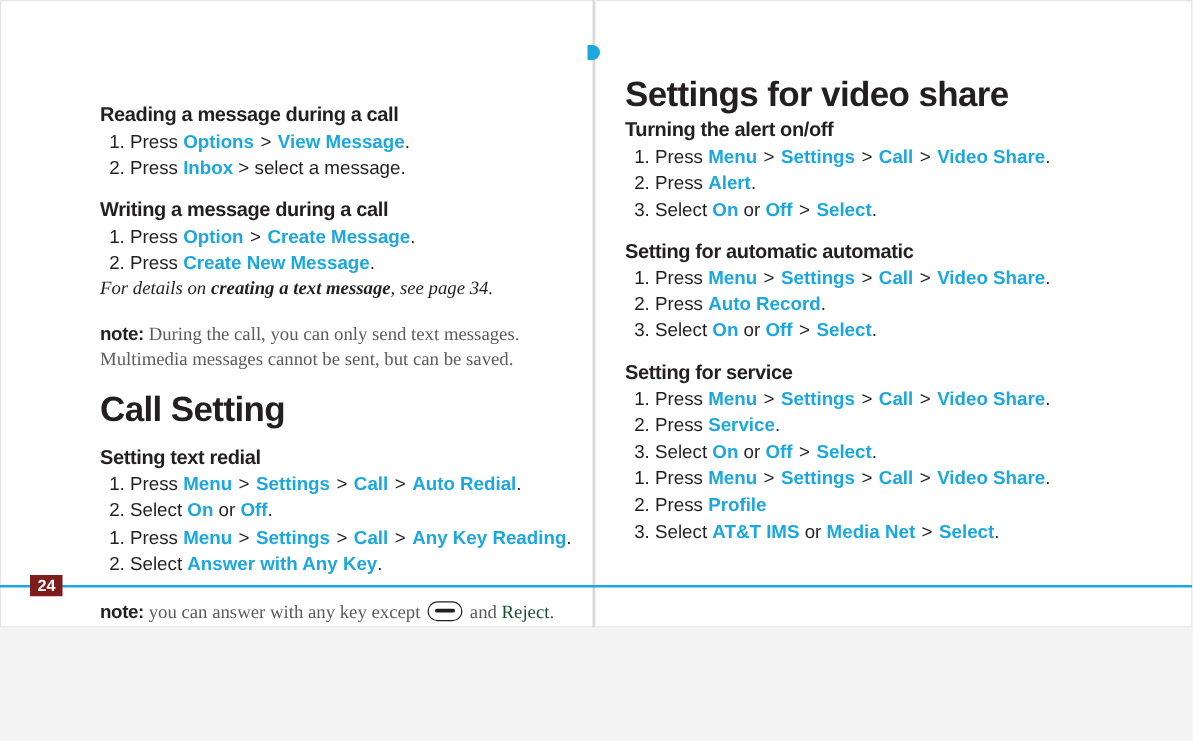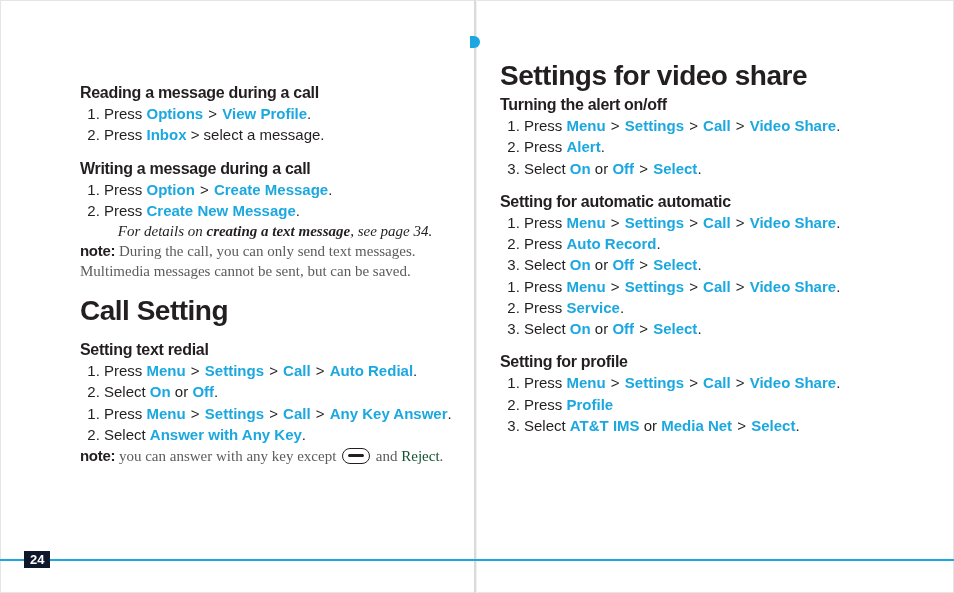--- a/index.html
+++ b/index.html
@@ -8,21 +8,21 @@
     width: 954px;
     height: 593px;
     background: #f3f3f3;
     font-family: "Helvetica Neue", Arial, sans-serif;
     color: #231f20;
     font-size: 15px;
   }
   .page {
     position: relative;
     width: 954px;
-    height: 593px;
+    height: 502px;
     background: #fff;
     box-shadow: inset 0 0 0 1px #e5e5e5;
     overflow: hidden;
   }
   .divider {
     position: absolute;
     left: 474px;
     top: 0;
     width: 2px;
     height: 100%;
@@ -68,29 +68,28 @@
   }
   ol li { margin: 0 0 1px; }
   .blue { color: #1ba8e0; font-weight: 700; }
   .gt { color: #231f20; font-weight: 400; padding: 0 1px; }
   .italic-note {
     font-family: Georgia, "Times New Roman", serif;
     font-style: italic;
     font-size: 15px;
     color: #231f20;
     margin-top: 2px;
-    text-align: center;
   }
   .italic-note .strong { font-weight: 700; }
   .note {
     font-family: Georgia, "Times New Roman", serif;
     color: #5c5c5c;
     font-size: 15px;
     line-height: 1.3;
-    margin-top: 1px;
+    margin-top: 18px;
   }
   .note .label {
     font-family: "Trebuchet MS", Arial, sans-serif;
     font-weight: 800;
     color: #231f20;
     font-style: normal;
     letter-spacing: -0.3px;
   }
   .note .rej { color: #14532d; font-family: Georgia, serif; font-style: normal; }
   .end-icon {
@@ -115,21 +114,21 @@
     position: absolute;
     left: 0; right: 0;
     bottom: 32px;
     height: 2px;
     background: #1ba8e0;
   }
   .page-num .box {
     position: absolute;
     left: 24px;
     top: -8px;
-    background: #0f172a;
+    background: #7f1d1d;
     color: #fff;
     font-weight: 700;
     font-size: 13px;
     padding: 1px 6px;
     font-family: Arial, sans-serif;
   }
 </style>
 </head>
 <body>
 
@@ -137,21 +136,21 @@
 
   <div class="divider">
     <div class="nub"></div>
   </div>
 
   <div class="col col-left">
 
     <h2 class="sub" style="margin-top:24px">Reading a message during a call</h2>
     <ol>
       <li>
-        <span>Press </span><span class="blue">Options</span><span class="gt"> &gt; </span><span class="blue">View Profile</span><span>.</span>
+        <span>Press </span><span class="blue">Options</span><span class="gt"> &gt; </span><span class="blue">View Message</span><span>.</span>
       </li>
       <li>
         <span>Press </span><span class="blue">Inbox</span><span> &gt; select a message.</span>
       </li>
     </ol>
 
     <h2 class="sub">Writing a message during a call</h2>
     <ol>
       <li>
         <span>Press </span><span class="blue">Option</span><span class="gt"> &gt; </span><span class="blue">Create Message</span><span>.</span>
@@ -174,21 +173,21 @@
       <li>
         <span>Press </span><span class="blue">Menu</span><span class="gt"> &gt; </span><span class="blue">Settings</span><span class="gt"> &gt; </span><span class="blue">Call</span><span class="gt"> &gt; </span><span class="blue">Auto Redial</span><span>.</span>
       </li>
       <li>
         <span>Select </span><span class="blue">On</span><span> or </span><span class="blue">Off</span><span>.</span>
       </li>
     </ol>
 
     <ol>
       <li>
-        <span>Press </span><span class="blue">Menu</span><span class="gt"> &gt; </span><span class="blue">Settings</span><span class="gt"> &gt; </span><span class="blue">Call</span><span class="gt"> &gt; </span><span class="blue">Any Key Answer</span><span>.</span>
+        <span>Press </span><span class="blue">Menu</span><span class="gt"> &gt; </span><span class="blue">Settings</span><span class="gt"> &gt; </span><span class="blue">Call</span><span class="gt"> &gt; </span><span class="blue">Any Key Reading</span><span>.</span>
       </li>
       <li>
         <span>Select </span><span class="blue">Answer with Any Key</span><span>.</span>
       </li>
     </ol>
     <div class="note">
       <span class="label">note:</span><span> you can answer with any key except </span><span class="end-icon"></span><span> and </span><span class="rej">Reject</span><span>.</span>
     </div>
   </div>
 
@@ -214,33 +213,33 @@
         <span>Press </span><span class="blue">Menu</span><span class="gt"> &gt; </span><span class="blue">Settings</span><span class="gt"> &gt; </span><span class="blue">Call</span><span class="gt"> &gt; </span><span class="blue">Video Share</span><span>.</span>
       </li>
       <li>
         <span>Press </span><span class="blue">Auto Record</span><span>.</span>
       </li>
       <li>
         <span>Select </span><span class="blue">On</span><span> or </span><span class="blue">Off</span><span class="gt"> &gt; </span><span class="blue">Select</span><span>.</span>
       </li>
     </ol>
 
+    <h2 class="sub">Setting for service</h2>
     <ol>
       <li>
         <span>Press </span><span class="blue">Menu</span><span class="gt"> &gt; </span><span class="blue">Settings</span><span class="gt"> &gt; </span><span class="blue">Call</span><span class="gt"> &gt; </span><span class="blue">Video Share</span><span>.</span>
       </li>
       <li>
         <span>Press </span><span class="blue">Service</span><span>.</span>
       </li>
       <li>
         <span>Select </span><span class="blue">On</span><span> or </span><span class="blue">Off</span><span class="gt"> &gt; </span><span class="blue">Select</span><span>.</span>
       </li>
     </ol>
 
-    <h2 class="sub">Setting for profile</h2>
     <ol>
       <li>
         <span>Press </span><span class="blue">Menu</span><span class="gt"> &gt; </span><span class="blue">Settings</span><span class="gt"> &gt; </span><span class="blue">Call</span><span class="gt"> &gt; </span><span class="blue">Video Share</span><span>.</span>
       </li>
       <li>
         <span>Press </span><span class="blue">Profile</span>
       </li>
       <li>
         <span>Select </span><span class="blue">AT&amp;T IMS</span><span> or </span><span class="blue">Media Net</span><span class="gt"> &gt; </span><span class="blue">Select</span><span>.</span>
       </li>

